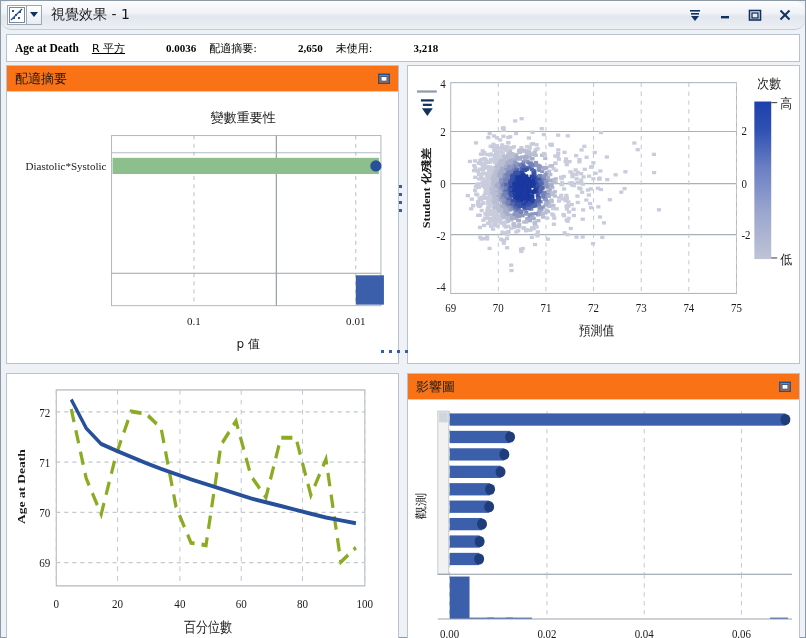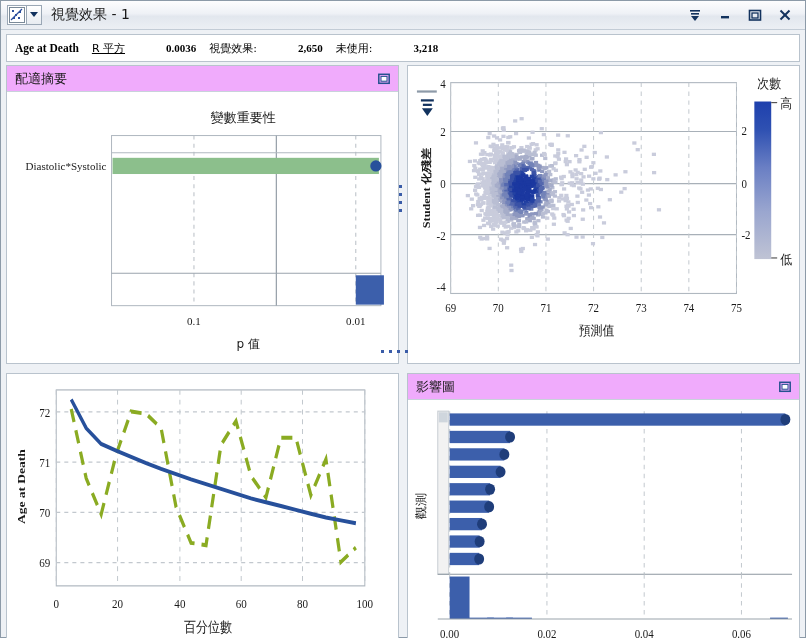--- a/index.html
+++ b/index.html
@@ -17,20 +17,21 @@
     box-sizing:border-box;
     display:flex;flex-direction:column;
   }
   
   .titlebar{
     height:28px;min-height:28px;
     background:linear-gradient(to bottom,#fdfdfe 0%,#eef1f6 45%,#e2e7ee 55%,#eceff4 100%);
     border-bottom:1px solid #c3ccd6;
     display:flex;align-items:center;padding:0 6px;
     position:relative;
+    border-radius:10px;
   }
   .app-icon-group{display:flex;align-items:center;height:20px;}
   .app-icon{
     width:20px;height:20px;border:1px solid #9aa7b5;background:#fff;
     display:flex;align-items:center;justify-content:center;box-sizing:border-box;
   }
   .app-dd{
     width:15px;height:20px;border:1px solid #9aa7b5;border-left:none;
     background:linear-gradient(to bottom,#ffffff,#e8ecf1);
     display:flex;align-items:center;justify-content:center;box-sizing:border-box;
@@ -69,21 +70,21 @@
   .cell.bottom{padding-bottom:0;padding-top:5px;}
   .panel{
     width:100%;height:100%;
     background:#fff;border:1px solid #b9c3cd;
     box-sizing:border-box;display:flex;flex-direction:column;overflow:hidden;
   }
   .panel-head{
     height:25px;min-height:25px;
     border-bottom:1px solid #c9d2db;
     display:flex;align-items:center;padding:0 8px;
-    background:#f0abfc;
+    background:#f97316;
     gap:18px;
   }
   .panel-title{
     font-size:13px;color:#1b1b1b;
     font-family:"DejaVu Sans","Liberation Sans",sans-serif;
   }
   .panel-restore{margin-left:auto;width:12px;height:12px;}
   .panel-body{flex:1;position:relative;overflow:hidden;}
   
   .grip{position:absolute;display:flex;gap:2px;z-index:5;}
@@ -149,21 +150,21 @@
           <line x1="11.5" y1="2.5" x2="2.5" y2="11.5" stroke="#12325e" stroke-width="2"></line>
         </svg>
       </div>
     </div>
   </div>
 
   <div class="summary">
     <span class="sum-item sum-strong">Age at Death</span>
     <span class="sum-item sum-label sum-underline">R 平方</span>
     <span class="sum-item sum-num">0.0036</span>
-    <span class="sum-item sum-label">視覺效果:</span>
+    <span class="sum-item sum-label">配適摘要:</span>
     <span class="sum-item sum-num">2,650</span>
     <span class="sum-item sum-label">未使用:</span>
     <span class="sum-item sum-num">3,218</span>
   </div>
 
   <div class="grid">
 
     <div class="cell">
       <div class="panel">
         <div class="panel-head">

